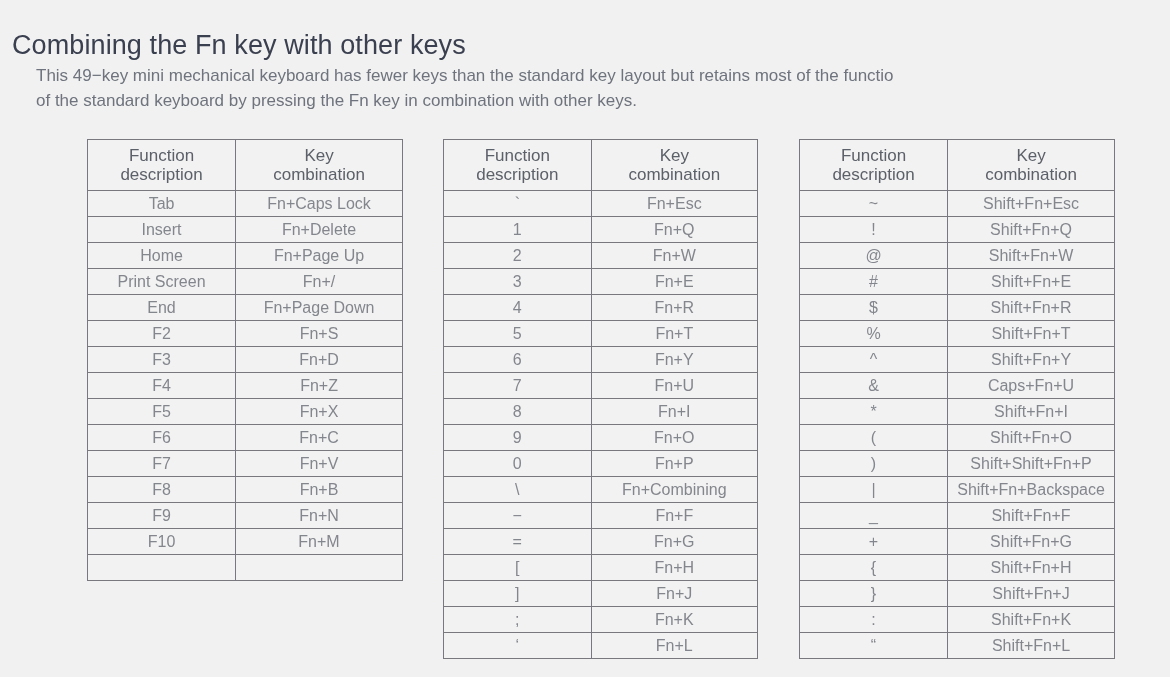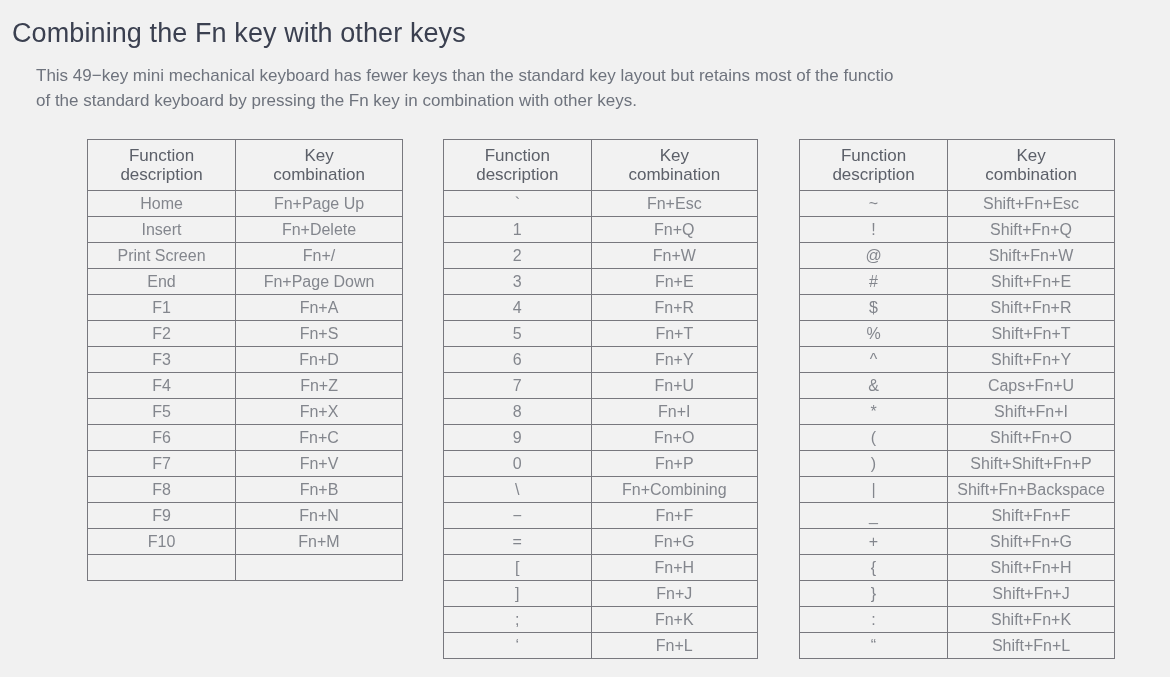--- a/index.html
+++ b/index.html
@@ -12,21 +12,21 @@
     background: #f1f1f1;
     font-family: "Liberation Sans", sans-serif;
     overflow: hidden;
     position: relative;
   }
 
   
   #page-title {
     position: absolute;
     left: 12px;
-    top: 0;
+    top: 12px;
     font-size: 27px;
     font-weight: 400;
     color: #3b4050;
     letter-spacing: 0.1px;
     white-space: nowrap;
   }
   #page-subtitle {
     position: absolute;
     left: 36px;
     top: 46px;
@@ -112,38 +112,38 @@
           <span class="hl">description</span>
         </th>
         <th>
           <span class="hl">Key</span>
           <span class="hl">combination</span>
         </th>
       </tr>
     </thead>
     <tbody>
         <tr>
+          <td>Tab</td>
+          <td>Fn+Caps Lock</td>
+        </tr>
+        <tr>
+          <td>Insert</td>
+          <td>Fn+Delete</td>
+        </tr>
+        <tr>
           <td>Home</td>
           <td>Fn+Page Up</td>
         </tr>
         <tr>
-          <td>Insert</td>
-          <td>Fn+Delete</td>
-        </tr>
-        <tr>
           <td>Print Screen</td>
           <td>Fn+/</td>
         </tr>
         <tr>
           <td>End</td>
           <td>Fn+Page Down</td>
-        </tr>
-        <tr>
-          <td>F1</td>
-          <td>Fn+A</td>
         </tr>
         <tr>
           <td>F2</td>
           <td>Fn+S</td>
         </tr>
         <tr>
           <td>F3</td>
           <td>Fn+D</td>
         </tr>
         <tr>

